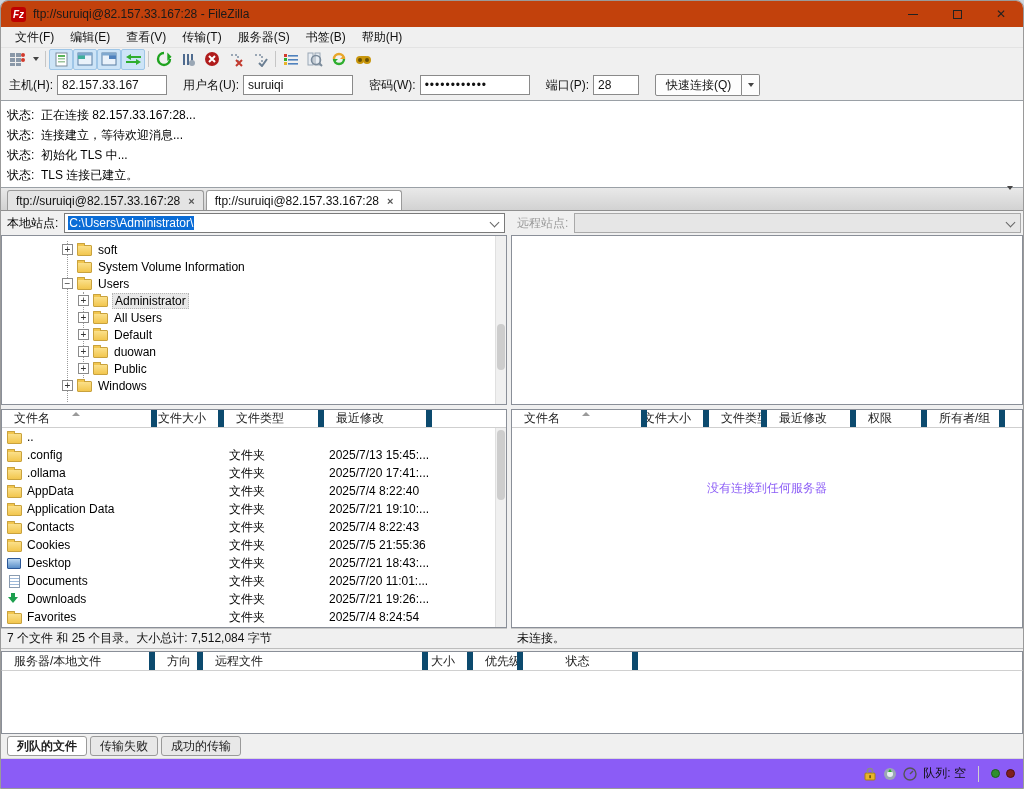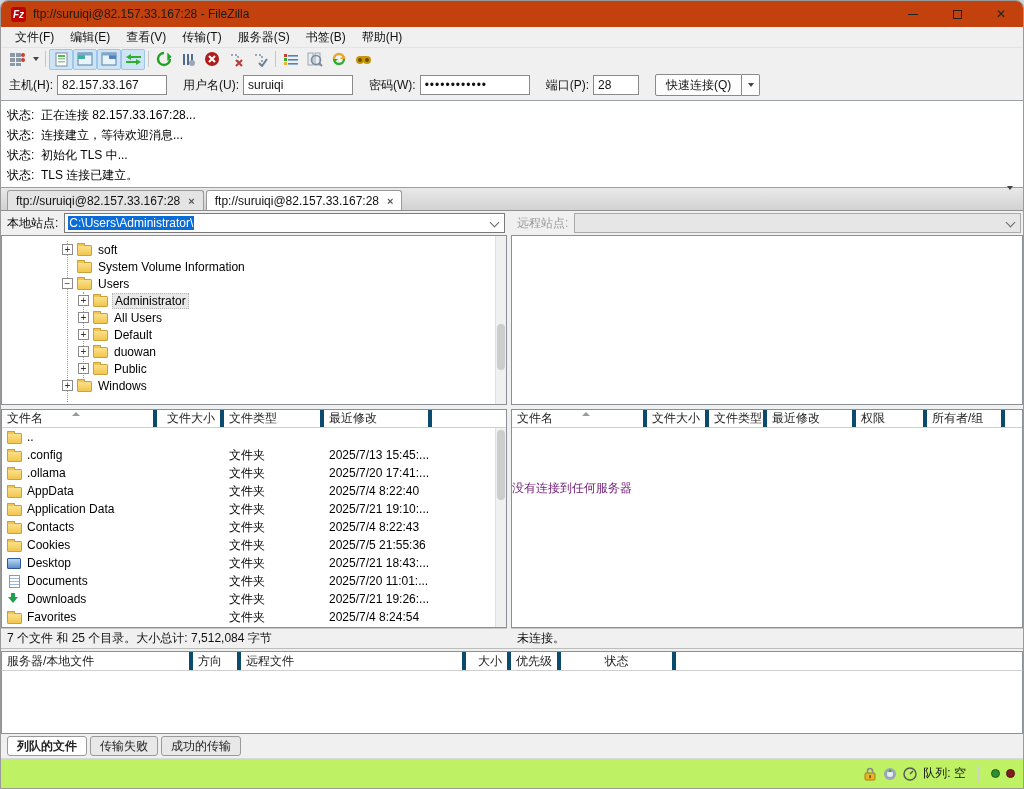--- a/index.html
+++ b/index.html
@@ -85,55 +85,55 @@
   .icon-folder::before { content:""; position:absolute; top:-3px; left:-1px; width:6px; height:2px; background:#f2c64e; border:1px solid #c9a23d; border-bottom:none; border-radius:1px 1px 0 0; }
   .icon-desktop { width:14px; height:11px; border:1px solid #2b5797; background:linear-gradient(#bcd8f2,#5b8fc9); border-radius:1px; position:relative; flex:0 0 auto; }
   .icon-docs { width:11px; height:13px; border:1px solid #8a9bb0; background:repeating-linear-gradient(#fff 0 2px, #9db8d8 2px 3px); flex:0 0 auto; margin-left:2px; }
   .icon-down { width:14px; height:13px; position:relative; flex:0 0 auto; }
   .icon-down::before { content:""; position:absolute; left:4px; top:0; width:4px; height:5px; background:#1d9f4e; }
   .icon-down::after { content:""; position:absolute; left:1px; top:4px; border-left:5px solid transparent; border-right:5px solid transparent; border-top:6px solid #1d9f4e; }
   .cell-icon { width:20px; display:flex; justify-content:flex-start; flex:0 0 auto; }
 
   
   .list-head { height:18px; display:flex; font-size:12px; color:#222; background:#fff; border-bottom:1px solid #cfcfcf; flex:0 0 auto; }
-  .hcell { display:flex; align-items:center; padding:0 5px; border-right:4px solid #0c4a6e; position:relative; white-space:nowrap; overflow:hidden; }
+  .hcell { display:flex; align-items:center; padding:0 12px; border-right:6px solid #0c4a6e; position:relative; white-space:nowrap; overflow:hidden; }
   .hcell.r { justify-content:flex-end; }
   .sortmark { position:absolute; left:70px; top:2px; width:0; height:0; border-left:4px solid transparent; border-right:4px solid transparent; border-bottom:4px solid #9a9a9a; }
   .list-body { flex:1 1 auto; background:#fff; position:relative; overflow:hidden; font-size:12px; color:#000; }
   .frow { height:18px; display:flex; align-items:center; }
   .fcell { padding:0 5px; white-space:nowrap; overflow:hidden; }
   .cw-name-l { width:155px; display:flex; align-items:center; }
   .cw-size-l { width:67px; text-align:right; }
   .cw-type-l { width:100px; }
   .cw-mod-l  { width:108px; }
   .cw-name-r { width:135px; display:flex; align-items:center; }
   .cw-size-r { width:62px; text-align:right; }
   .cw-type-r { width:58px; }
   .cw-mod-r  { width:89px; }
   .cw-perm-r { width:71px; }
   .cw-own-r  { width:78px; }
-  .empty-msg { position:absolute; top:52px; left:0; right:0; text-align:left; font-size:12px; color:#701a75; }
+  .empty-msg { position:absolute; top:52px; left:0; right:0; text-align:center; font-size:12px; color:#8b5cf6; }
 
   .scrollbar-v { position:absolute; right:0; top:0; bottom:0; width:11px; background:#f0f0f0; border-left:1px solid #e0e0e0; }
   .sb-thumb { position:absolute; left:1px; right:1px; background:#cdcdcd; border-radius:4px; }
 
   .panel-status { height:20px; display:flex; align-items:center; padding:0 6px; font-size:12px; color:#111; background:#f0f0f0; border-top:1px solid #c9c9c9; flex:0 0 auto; }
 
   
   .qsplit { height:3px; background:#f0f0f0; border-top:1px solid #bdbdbd; flex:0 0 auto; }
   .queue-head { height:20px; display:flex; background:#fff; border:1px solid #8a8f98; border-bottom:1px solid #d0d0d0; font-size:12px; color:#222; flex:0 0 auto; }
   .queue-body { flex:0 0 auto; height:63px; background:#fff; border:1px solid #8a8f98; border-top:none; }
-  .qc1{width:191px;} .qc2{width:48px;} .qc3{width:225px;} .qc4{width:45px;} .qc5{width:50px;} .qc6{width:115px;justify-content:center;}
+  .qc1{width:153px;} .qc2{width:48px;} .qc3{width:225px;} .qc4{width:45px;} .qc5{width:50px;} .qc6{width:115px;justify-content:center;}
 
   .queue-tabs { height:24px; display:flex; align-items:flex-start; padding:2px 0 0 6px; background:#f0f0f0; flex:0 0 auto; }
   .qtab { height:20px; display:flex; align-items:center; font-size:12px; padding:0 9px; border:1px solid #9a9a9a; border-radius:3px; background:#e8e8e8; color:#222; margin-right:3px; }
   .qtab.active { background:#fff; font-weight:bold; }
 
   
-  .statusbar { height:30px; display:flex; align-items:center; background:#bef264; border-top:1px solid #d9d9d9; font-size:12px; color:#111; flex:0 0 auto; }
+  .statusbar { height:30px; display:flex; align-items:center; background:#8b5cf6; border-top:1px solid #d9d9d9; font-size:12px; color:#111; flex:0 0 auto; }
   .sb-right { margin-left:auto; display:flex; align-items:center; gap:6px; padding-right:8px; }
   .led { width:9px; height:9px; border-radius:50%; }
   .sb-sep { width:1px; height:16px; background:#cfcfcf; margin:0 6px; }
 </style>
 </head>
 <body>
 
 <div class="window">
 
   <div class="titlebar">

